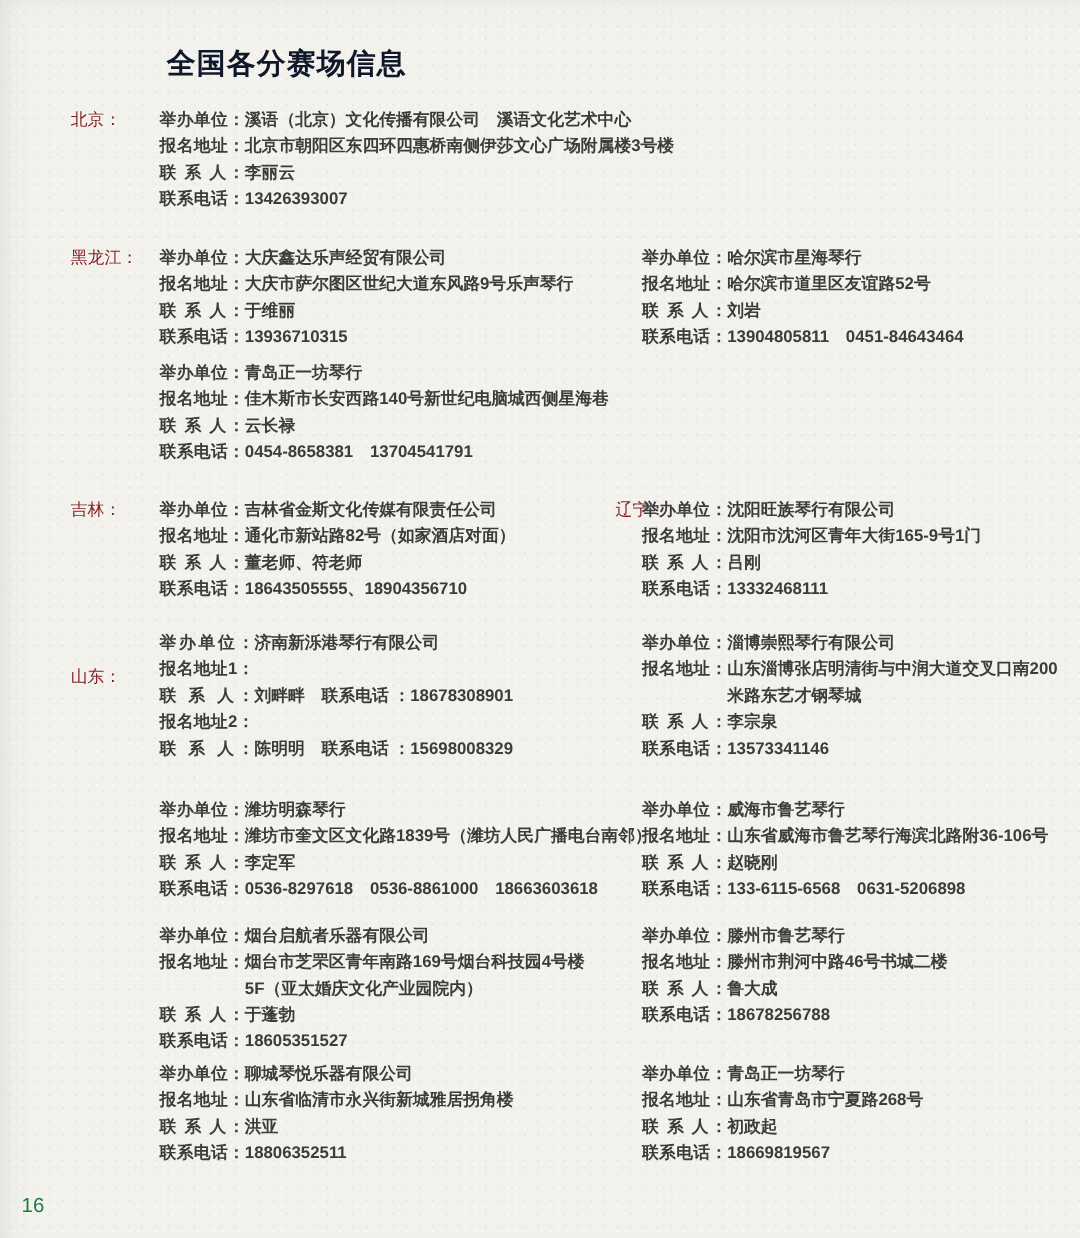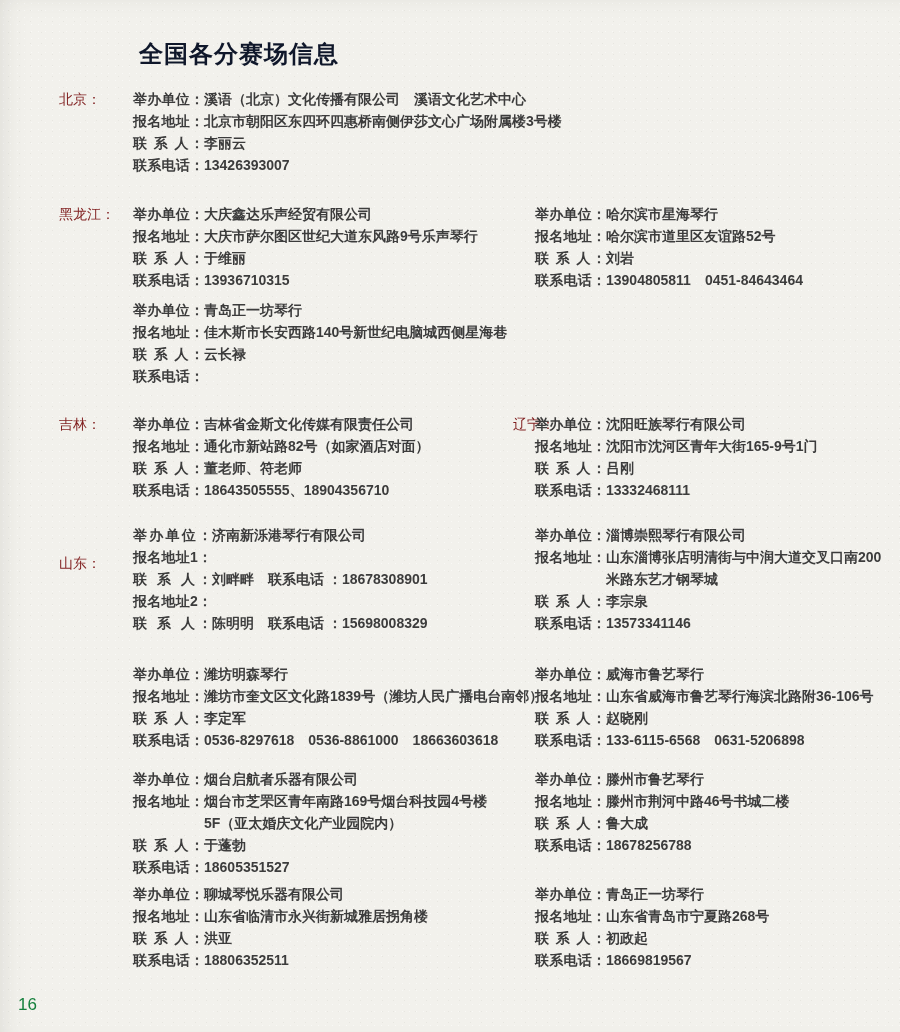--- a/index.html
+++ b/index.html
@@ -127,20 +127,21 @@
       <div class="line">
         <span class="lbl">报名地址：</span>
         <span class="val">佳木斯市长安西路140号新世纪电脑城西侧星海巷</span>
       </div>
       <div class="line">
         <span class="lbl">联 系 人：</span>
         <span class="val">云长禄</span>
       </div>
       <div class="line">
         <span class="lbl">联系电话：</span>
+        <span class="val">0454-8658381　13704541791</span>
       </div>
     </div>
   <div class="entry e-jilin-tonghua">
       <div class="line">
         <span class="lbl">举办单位：</span>
         <span class="val">吉林省金斯文化传媒有限责任公司</span>
       </div>
       <div class="line">
         <span class="lbl">报名地址：</span>
         <span class="val">通化市新站路82号（如家酒店对面）</span>

